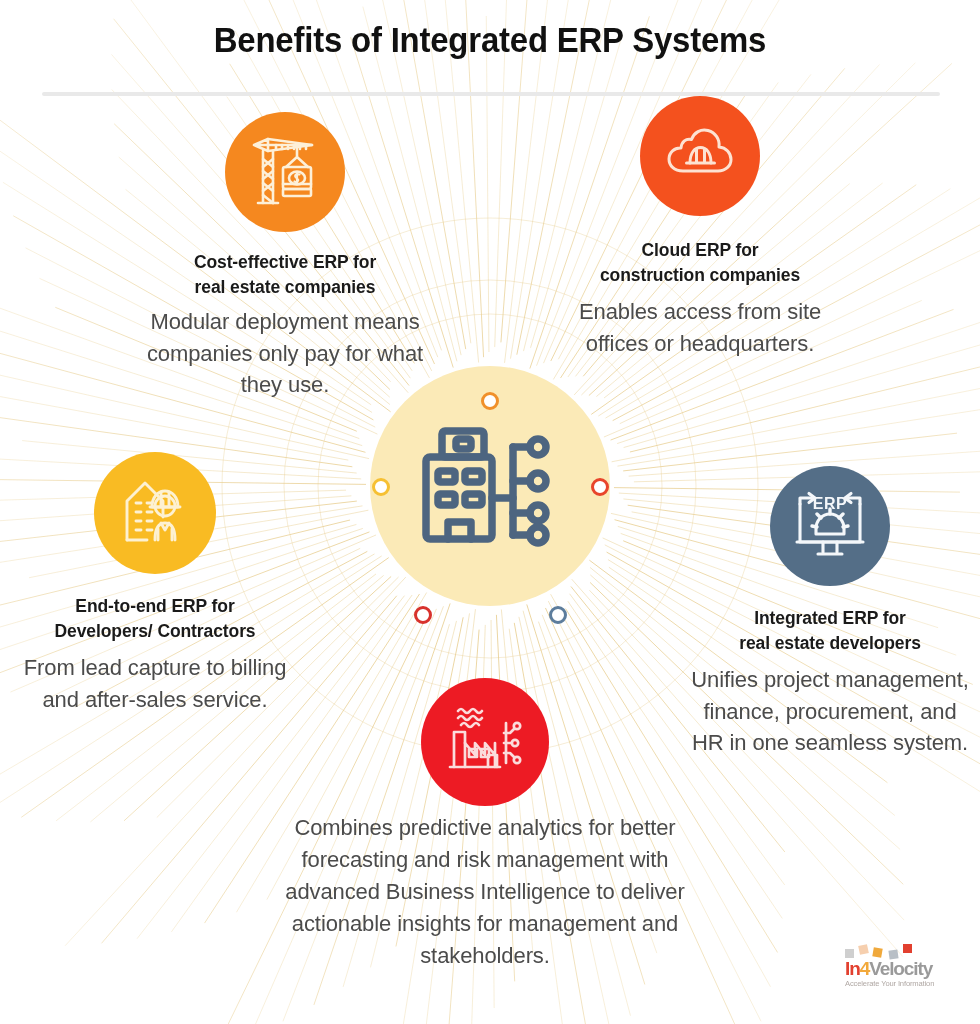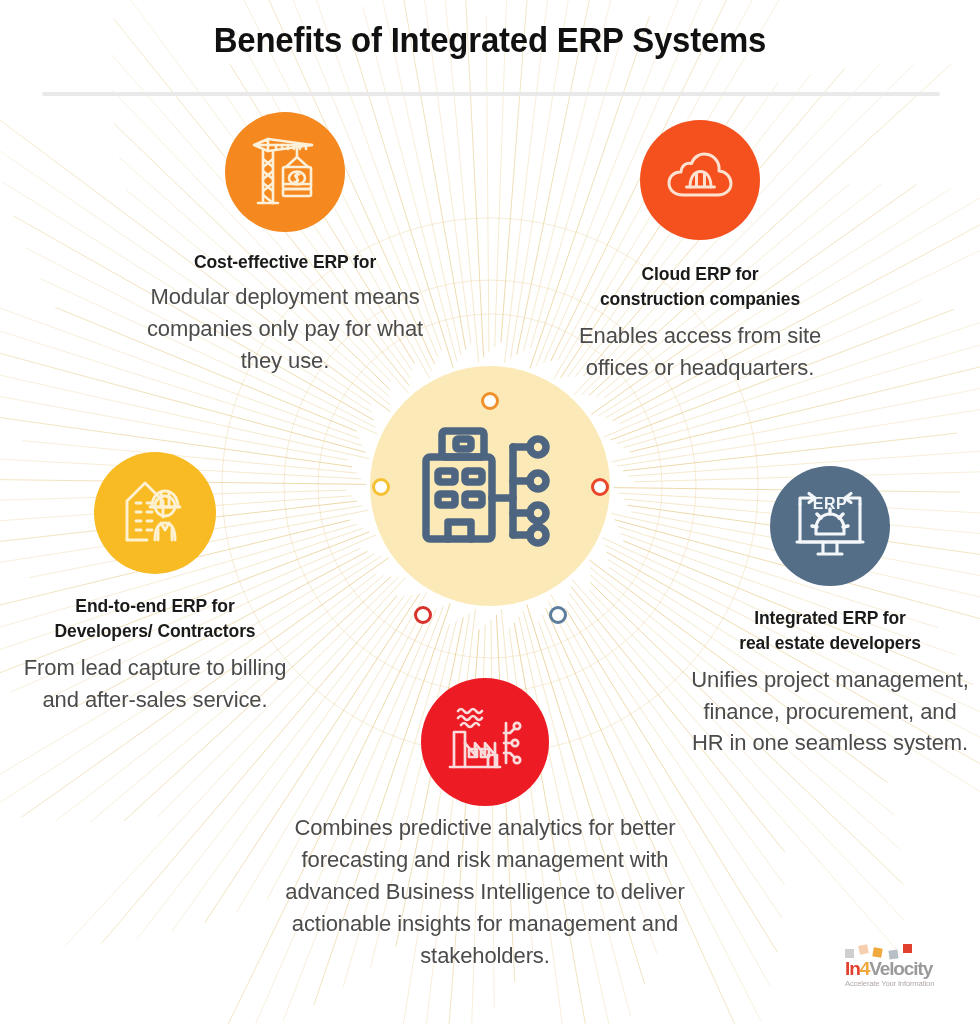--- a/index.html
+++ b/index.html
@@ -110,21 +110,21 @@
     line-height: 1.45;
     letter-spacing: -0.1px;
   }
 
   
   #node-cost      { left: 140px; top: 112px;  width: 290px; }
   #node-cost .badge    { width: 120px; height: 120px; background: #f5881f; }
   #node-cost .node-title { margin-top: 18px; }
   #node-cost .node-desc  { margin-top: 6px; }
 
-  #node-cloud     { left: 565px; top: 120px;  width: 270px; }
+  #node-cloud     { left: 565px; top: 96px;  width: 270px; }
   #node-cloud .badge   { width: 120px; height: 120px; background: #f4511e; }
   #node-cloud .node-title { margin-top: 22px; }
   #node-cloud .node-desc  { margin-top: 8px; }
 
   #node-endtoend  { left: 20px;  top: 452px;  width: 270px; }
   #node-endtoend .badge { width: 122px; height: 122px; background: #f9bb23; }
   #node-endtoend .node-title { margin-top: 20px; }
   #node-endtoend .node-desc  { margin-top: 8px; }
 
   #node-integrated{ left: 690px; top: 466px;  width: 280px; }
@@ -401,20 +401,21 @@
           <rect x="37" y="34" width="28" height="22" rx="2"></rect>
           <ellipse cx="51" cy="45" rx="8" ry="6.5"></ellipse>
           <path d="M53.5 41.5 C50 40.5 48 42.5 50 44.5 C52 46.5 53 47 51.5 48.5 C50 49.8 48.5 48.5 48.5 48.5 M51 39.5 L51 50.5" stroke-width="2.2"></path>
           <path d="M37 51 L65 51"></path>
           <rect x="37" y="56" width="28" height="7" rx="1.5"></rect>
         </g>
       </svg>
     </div>
     <div class="node-title">
       <div>Cost-effective ERP for</div>
+      <div>real estate companies</div>
     </div>
     <div class="node-desc">Modular deployment means companies only pay for what they use.</div>
   </div>
 
   <div class="node" id="node-cloud">
     <div class="badge">
       <svg width="74" height="74" viewBox="0 0 74 74">
         <g fill="none" stroke="#fde2d2" stroke-width="3" stroke-linejoin="round" stroke-linecap="round">
           <path d="M20 52 C11 52 6 46.5 6 40 C6 33.5 11.5 28.5 18 29 C18.5 23 23 19 28.5 20.5
                    C31 13.5 38 9.5 45 11.5 C52.5 13.5 57 20.5 56 28

